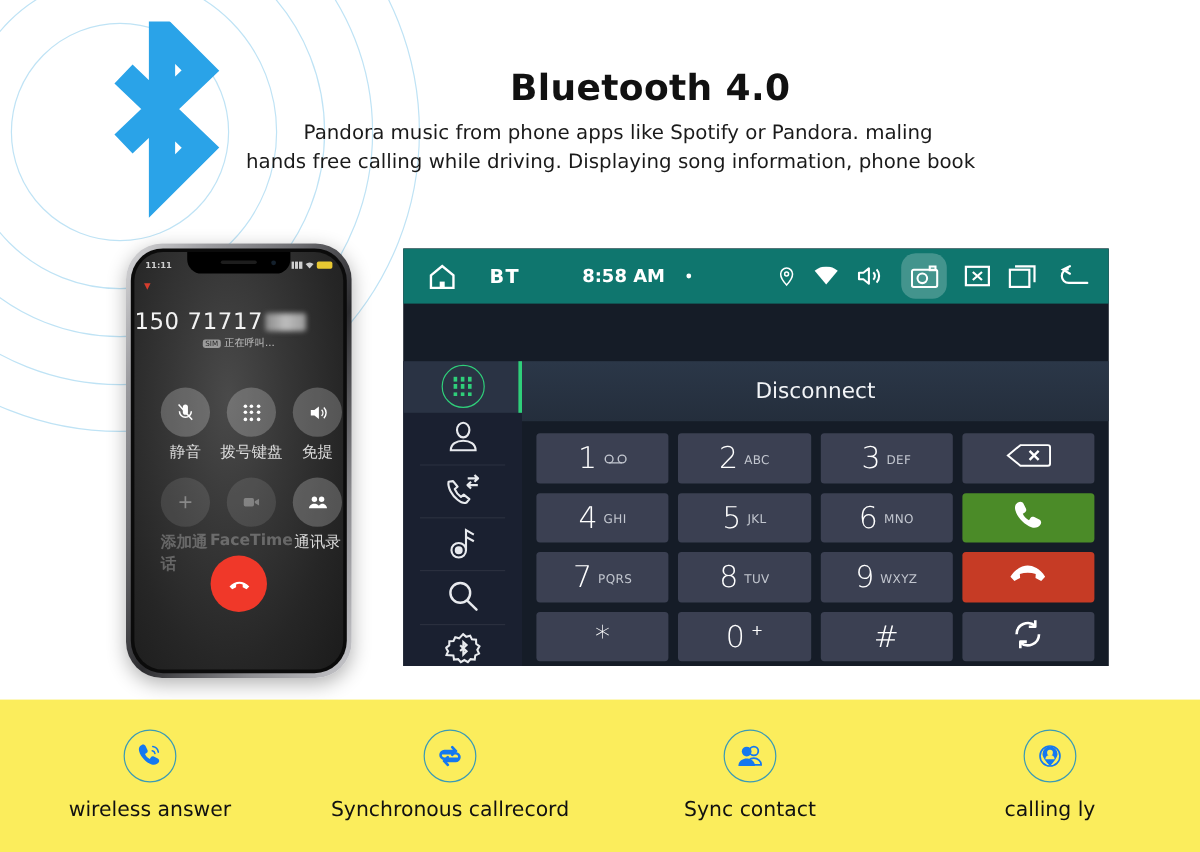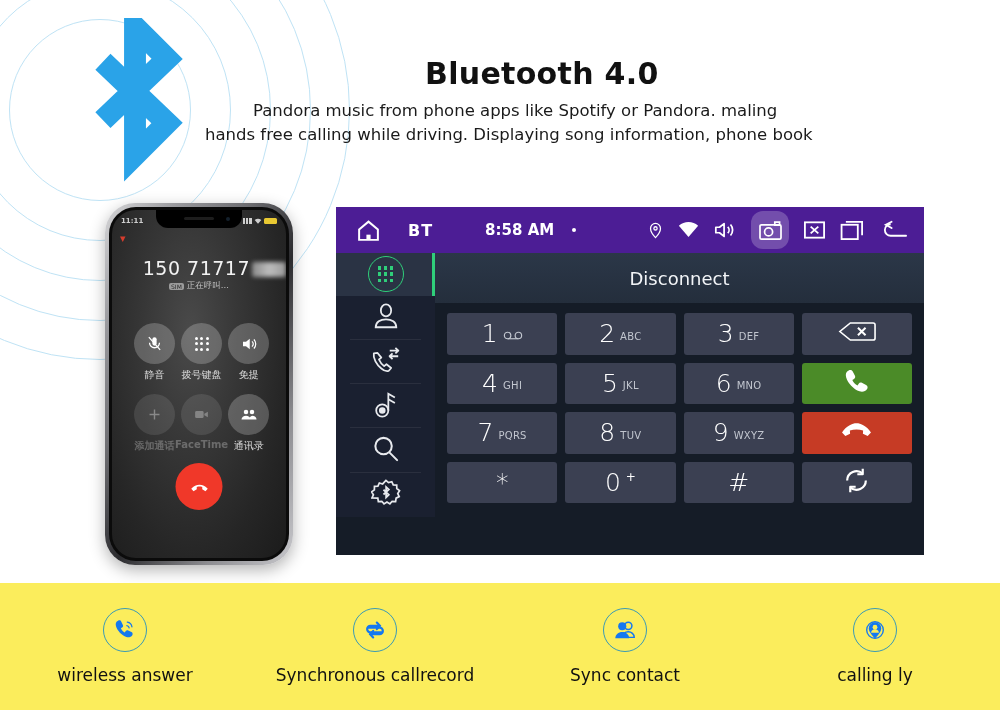--- a/index.html
+++ b/index.html
@@ -41,55 +41,55 @@
   .notch .cam{position:absolute;right:12px;top:7px;width:4px;height:4px;border-radius:50%;background:#14202c;}
   .ph-status{position:absolute;top:4px;left:0;right:0;height:14px;z-index:3;
              display:flex;justify-content:space-between;align-items:center;padding:0 9px;
              font-size:7px;color:#cfcfcf;font-weight:bold;}
   .ph-status .right{display:flex;align-items:center;gap:2px;}
   .sig{display:inline-block;width:9px;height:6px;
        background:linear-gradient(to right,#cfcfcf 0 2px,transparent 2px 3px,#cfcfcf 3px 5px,transparent 5px 6px,#cfcfcf 6px 8px);}
   .wifi-sm{width:8px;height:6px;}
   .batt{width:13px;height:6px;border-radius:1.5px;background:#e8c832;}
   .chev{position:absolute;left:8px;top:22px;color:#d63d2e;font-size:11px;z-index:3;}
-  .ph-num{position:absolute;top:47px;left:0;right:0;text-align:right;color:#f2f2f2;
+  .ph-num{position:absolute;top:47px;left:0;right:0;text-align:left;color:#f2f2f2;
           font-size:19px;letter-spacing:.5px;z-index:3;}
   .ph-num .blur{display:inline-block;width:34px;height:15px;vertical-align:-2px;margin-left:2px;
                 background:linear-gradient(to right,#8a8a8a,#bdbdbd,#9a9a9a);filter:blur(2.2px);border-radius:2px;}
   .ph-sub{position:absolute;top:70px;left:0;right:0;text-align:center;color:#c4c4c4;
           font-size:8.5px;z-index:3;display:flex;justify-content:center;align-items:center;gap:3px;}
   .simtag{background:#9b9b9b;color:#2a2a2a;border-radius:2px;padding:0 2px;font-size:6px;}
   .ph-grid{position:absolute;top:113px;left:0;right:0;z-index:3;
            display:grid;grid-template-columns:repeat(3,1fr);row-gap:12px;padding:0 22px;justify-items:center;}
   .ph-btn{display:flex;flex-direction:column;align-items:center;gap:4px;}
   .ph-circ{width:41px;height:41px;border-radius:50%;background:rgba(255,255,255,.22);
            display:flex;align-items:center;justify-content:center;color:#fff;}
   .ph-circ.dim{background:rgba(255,255,255,.10);color:rgba(255,255,255,.30);}
-  .ph-lbl{font-size:10px;color:#dcdcdc;}
+  .ph-lbl{font-size:13px;color:#dcdcdc;}
   .ph-lbl.dim{color:rgba(220,220,220,.33);font-weight:bold;}
   .ph-end{position:absolute;bottom:48px;left:50%;transform:translateX(-50%);
           width:47px;height:47px;border-radius:50%;background:#f03829;
           display:flex;align-items:center;justify-content:center;z-index:3;}
   .kp-dots{display:grid;grid-template-columns:repeat(3,3px);gap:2.5px;}
   .kp-dots i{width:3px;height:3px;background:#fff;border-radius:50%;display:block;}
 
   
   .unit{position:absolute;left:336px;top:207px;width:588px;height:348px;
         background:#151c27;overflow:hidden;}
-  .topbar{height:46px;background:#4c1d95;display:flex;align-items:center;
+  .topbar{height:46px;background:#0f766e;display:flex;align-items:center;
           color:#fff;position:relative;}
   .tb-home{margin-left:20px;}
   .tb-bt{margin-left:27px;font-size:16px;font-weight:bold;letter-spacing:1px;}
   .tb-time{margin-left:52px;font-size:15px;font-weight:bold;}
   .tb-dot{width:4px;height:4px;border-radius:50%;background:#fff;margin-left:18px;}
   .tb-right{margin-left:auto;display:flex;align-items:center;gap:14px;padding-right:16px;}
   .tb-ic{display:flex;align-items:center;justify-content:center;}
   .tb-ic.hl{background:rgba(255,255,255,.22);border-radius:12px;width:38px;height:38px;}
 
-  .body-row{display:flex;height:264px;}
+  .body-row{display:flex;height:264px;margin-top:48px;}
   .sidebar{width:99px;background:#1a2030;display:flex;flex-direction:column;}
   .sb-item{height:50px;display:flex;align-items:center;justify-content:center;
            position:relative;color:#e8eaee;}
   .sb-item.active{height:48px;background:#2a3344;}
   .sb-item.active:after{content:"";position:absolute;right:0;top:0;bottom:0;width:3px;background:#2fcf7a;}
   .sb-item:not(.active):not(:last-child):after{content:"";position:absolute;left:14px;right:14px;bottom:0;
            height:1px;background:rgba(255,255,255,.07);}
   .sb-dial{width:34px;height:34px;border-radius:50%;border:1.6px solid #2fcf7a;
            display:flex;align-items:center;justify-content:center;}
   .sb-dial .g{display:grid;grid-template-columns:repeat(3,3.6px);gap:2.6px;}

